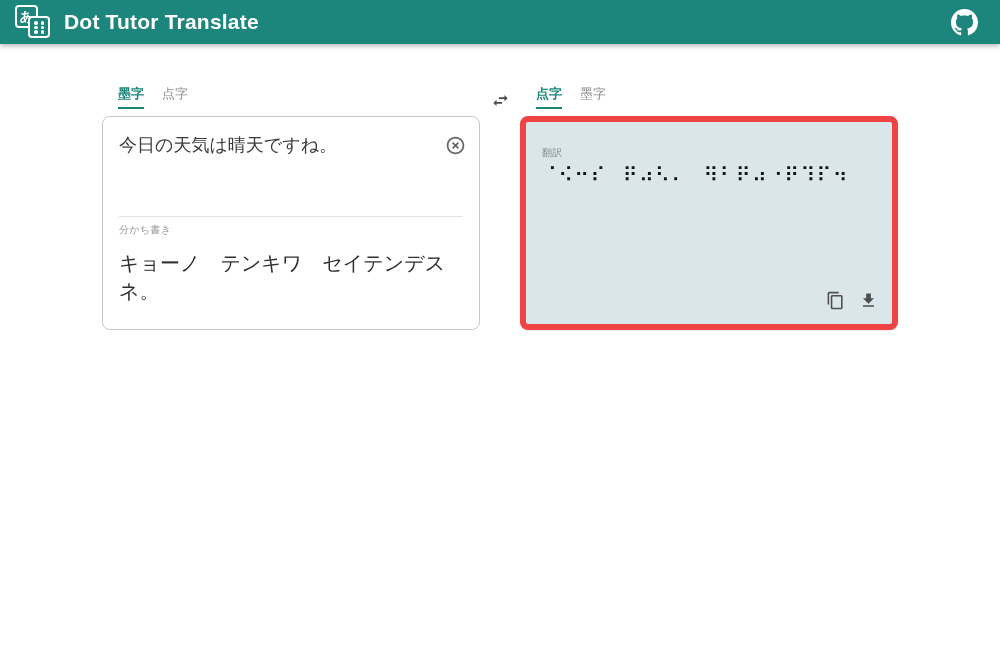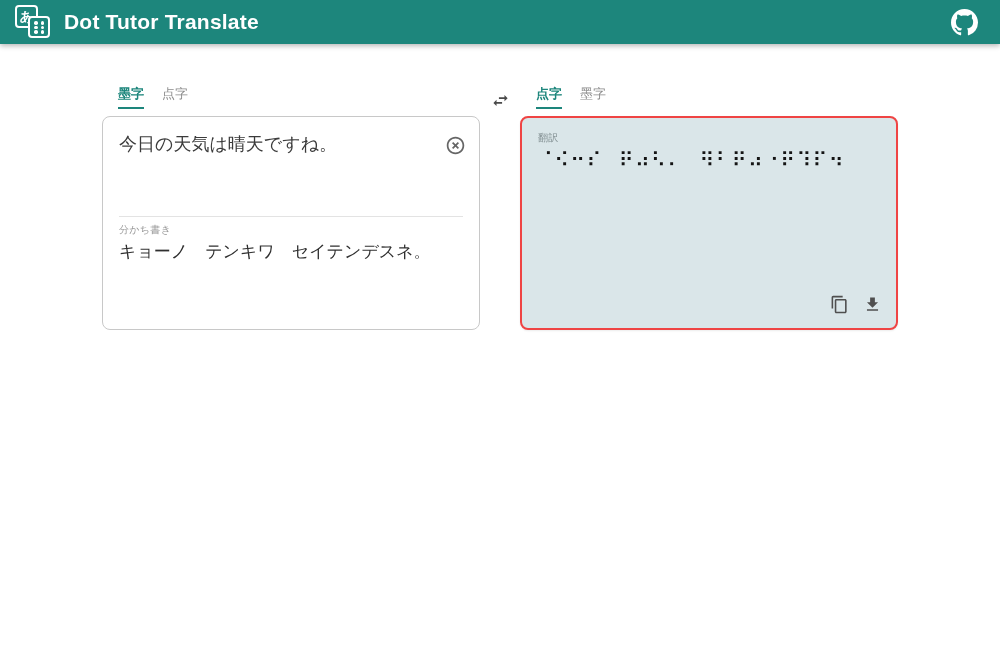--- a/index.html
+++ b/index.html
@@ -130,26 +130,25 @@
   
   .card {
     height: 214px;
     border-radius: 8px;
     position: relative;
   }
   .card.input-card {
     background: #ffffff;
     border: 1px solid #c8c8c8;
     padding: 15px 16px;
-    font-family: Liberation Mono, monospace;
   }
   .card.output-card {
     background: #dae6e9;
-    border: 2px solid #ef4444;
-    padding: 13px 16px;
+    border: 6px solid #ef4444;
+    padding: 24px 16px;
     box-shadow: 0 1px 2px rgba(0,0,0,0.08);
   }
 
   .source-text {
     font-size: 18px;
     line-height: 1.45;
     color: #3b3b3b;
     width: 310px;
     min-height: 80px;
     outline: none;
@@ -177,23 +176,23 @@
     position: absolute;
     left: 16px; right: 30px;
     top: 106px;
   }
   .mini-label {
     font-size: 10px;
     color: #979797;
     letter-spacing: 0.3px;
   }
   .reading-text {
-    font-size: 17px;
+    font-size: 20px;
     color: #2f2f2f;
-    margin-top: 4px;
+    margin-top: 12px;
     line-height: 1.4;
   }
 
   .output-label {
     font-size: 10px;
     color: #828f92;
     letter-spacing: 0.3px;
   }
   .braille-text {
     font-family: "DejaVu Sans", sans-serif;

